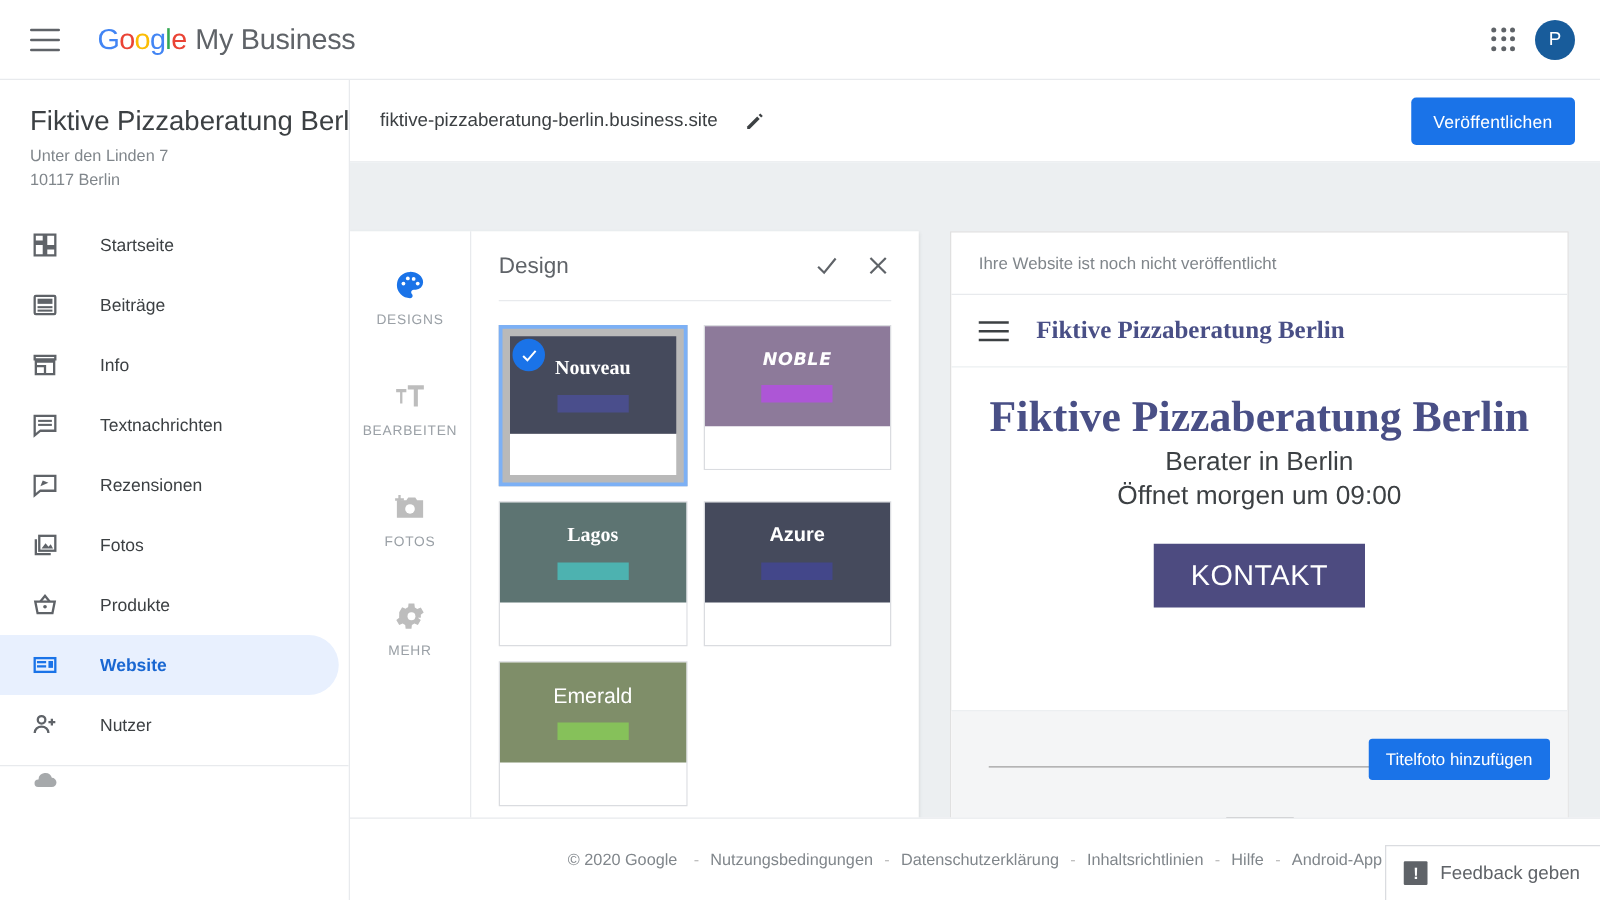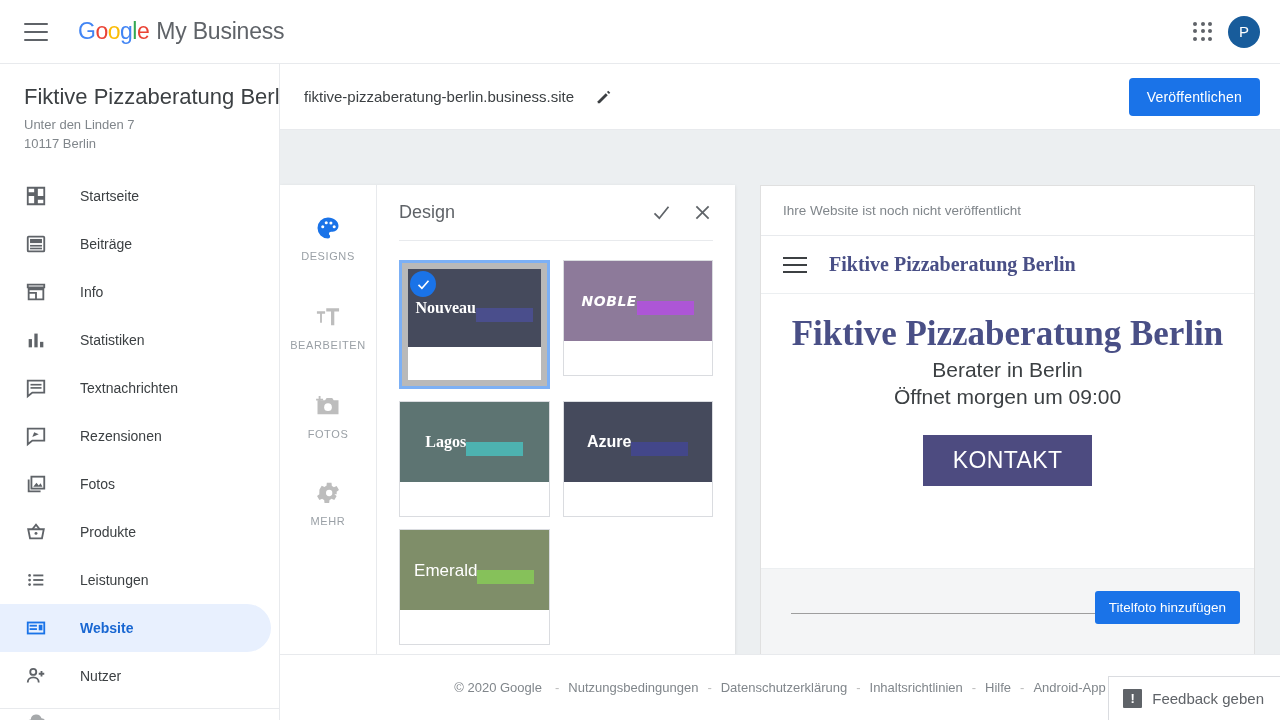--- a/index.html
+++ b/index.html
@@ -174,21 +174,21 @@
   }
   .theme-card.selected {
     border: 3px solid #7cb0f5;
     padding: 6px;
     height: 129px;
     background: #b9b9b9;
   }
   .theme-hero {
     flex: 1 1 auto; position: relative;
     display: flex; align-items: center; justify-content: center;
-    flex-direction: row;
+    flex-direction: column;
   }
   .theme-card.selected .theme-hero { flex: 0 0 78px; }
   .theme-foot { height: 34px; background: #fff; }
   .theme-card.selected .theme-foot { height: 35px; }
   .theme-name { font-size: 16px; color: #fff; line-height: 1; }
   .theme-accent { width: 57px; height: 14px; margin-top: 13px; }
   .check-badge {
     position: absolute; left: 8px; top: 8px;
     width: 26px; height: 26px; border-radius: 50%;
     background: #1a73e8;
@@ -351,30 +351,20 @@
     <div class="nav-item">
       <span class="ico">
           <svg viewBox="0 0 24 24">
             <path d="M3 4h18v3H3V4zm1 5h16v11H4V9z" fill="none" stroke="#5f6368" stroke-width="2"></path>
             <path d="M4 13h8v7" fill="none" stroke="#5f6368" stroke-width="2"></path>
           </svg>
         </span>
       <span>Info</span>
     </div>
 
-    <div class="nav-item">
-      <span class="ico">
-          <svg viewBox="0 0 24 24">
-            <rect x="4" y="11" width="3.6" height="9" fill="#5f6368"></rect>
-            <rect x="10.2" y="5" width="3.6" height="15" fill="#5f6368"></rect>
-            <rect x="16.4" y="14" width="3.6" height="6" fill="#5f6368"></rect>
-          </svg>
-        </span>
-      <span>Statistiken</span>
-    </div>
 
     <div class="nav-item">
       <span class="ico">
           <svg viewBox="0 0 24 24">
             <path d="M3 4h18v13H8l-5 4V4z" fill="none" stroke="#5f6368" stroke-width="2"></path>
             <rect x="6" y="7.5" width="12" height="1.8" fill="#5f6368"></rect>
             <rect x="6" y="11" width="12" height="1.8" fill="#5f6368"></rect>
           </svg>
         </span>
       <span>Textnachrichten</span>
@@ -405,33 +395,20 @@
       <span class="ico">
           <svg viewBox="0 0 24 24">
             <path d="M8 9l4-5 4 5" fill="none" stroke="#5f6368" stroke-width="2"></path>
             <path d="M3.5 9h17l-2 10h-13l-2-10z" fill="none" stroke="#5f6368" stroke-width="2"></path>
             <circle cx="12" cy="13.5" r="1.6" fill="#5f6368"></circle>
           </svg>
         </span>
       <span>Produkte</span>
     </div>
 
-    <div class="nav-item">
-      <span class="ico">
-          <svg viewBox="0 0 24 24">
-            <circle cx="5" cy="7" r="1.5" fill="#5f6368"></circle>
-            <circle cx="5" cy="12" r="1.5" fill="#5f6368"></circle>
-            <circle cx="5" cy="17" r="1.5" fill="#5f6368"></circle>
-            <rect x="9" y="6" width="11" height="2" fill="#5f6368"></rect>
-            <rect x="9" y="11" width="11" height="2" fill="#5f6368"></rect>
-            <rect x="9" y="16" width="11" height="2" fill="#5f6368"></rect>
-          </svg>
-        </span>
-      <span>Leistungen</span>
-    </div>
 
     <div class="nav-item active">
       <span class="ico">
           <svg viewBox="0 0 24 24">
             <rect x="3" y="6" width="18" height="12" fill="none" stroke="#1a73e8" stroke-width="2"></rect>
             <rect x="5" y="8.5" width="8" height="2" fill="#1a73e8"></rect>
             <rect x="5" y="12.2" width="8" height="2" fill="#1a73e8"></rect>
             <rect x="15" y="8.5" width="4" height="6" fill="#1a73e8"></rect>
           </svg>
         </span>

